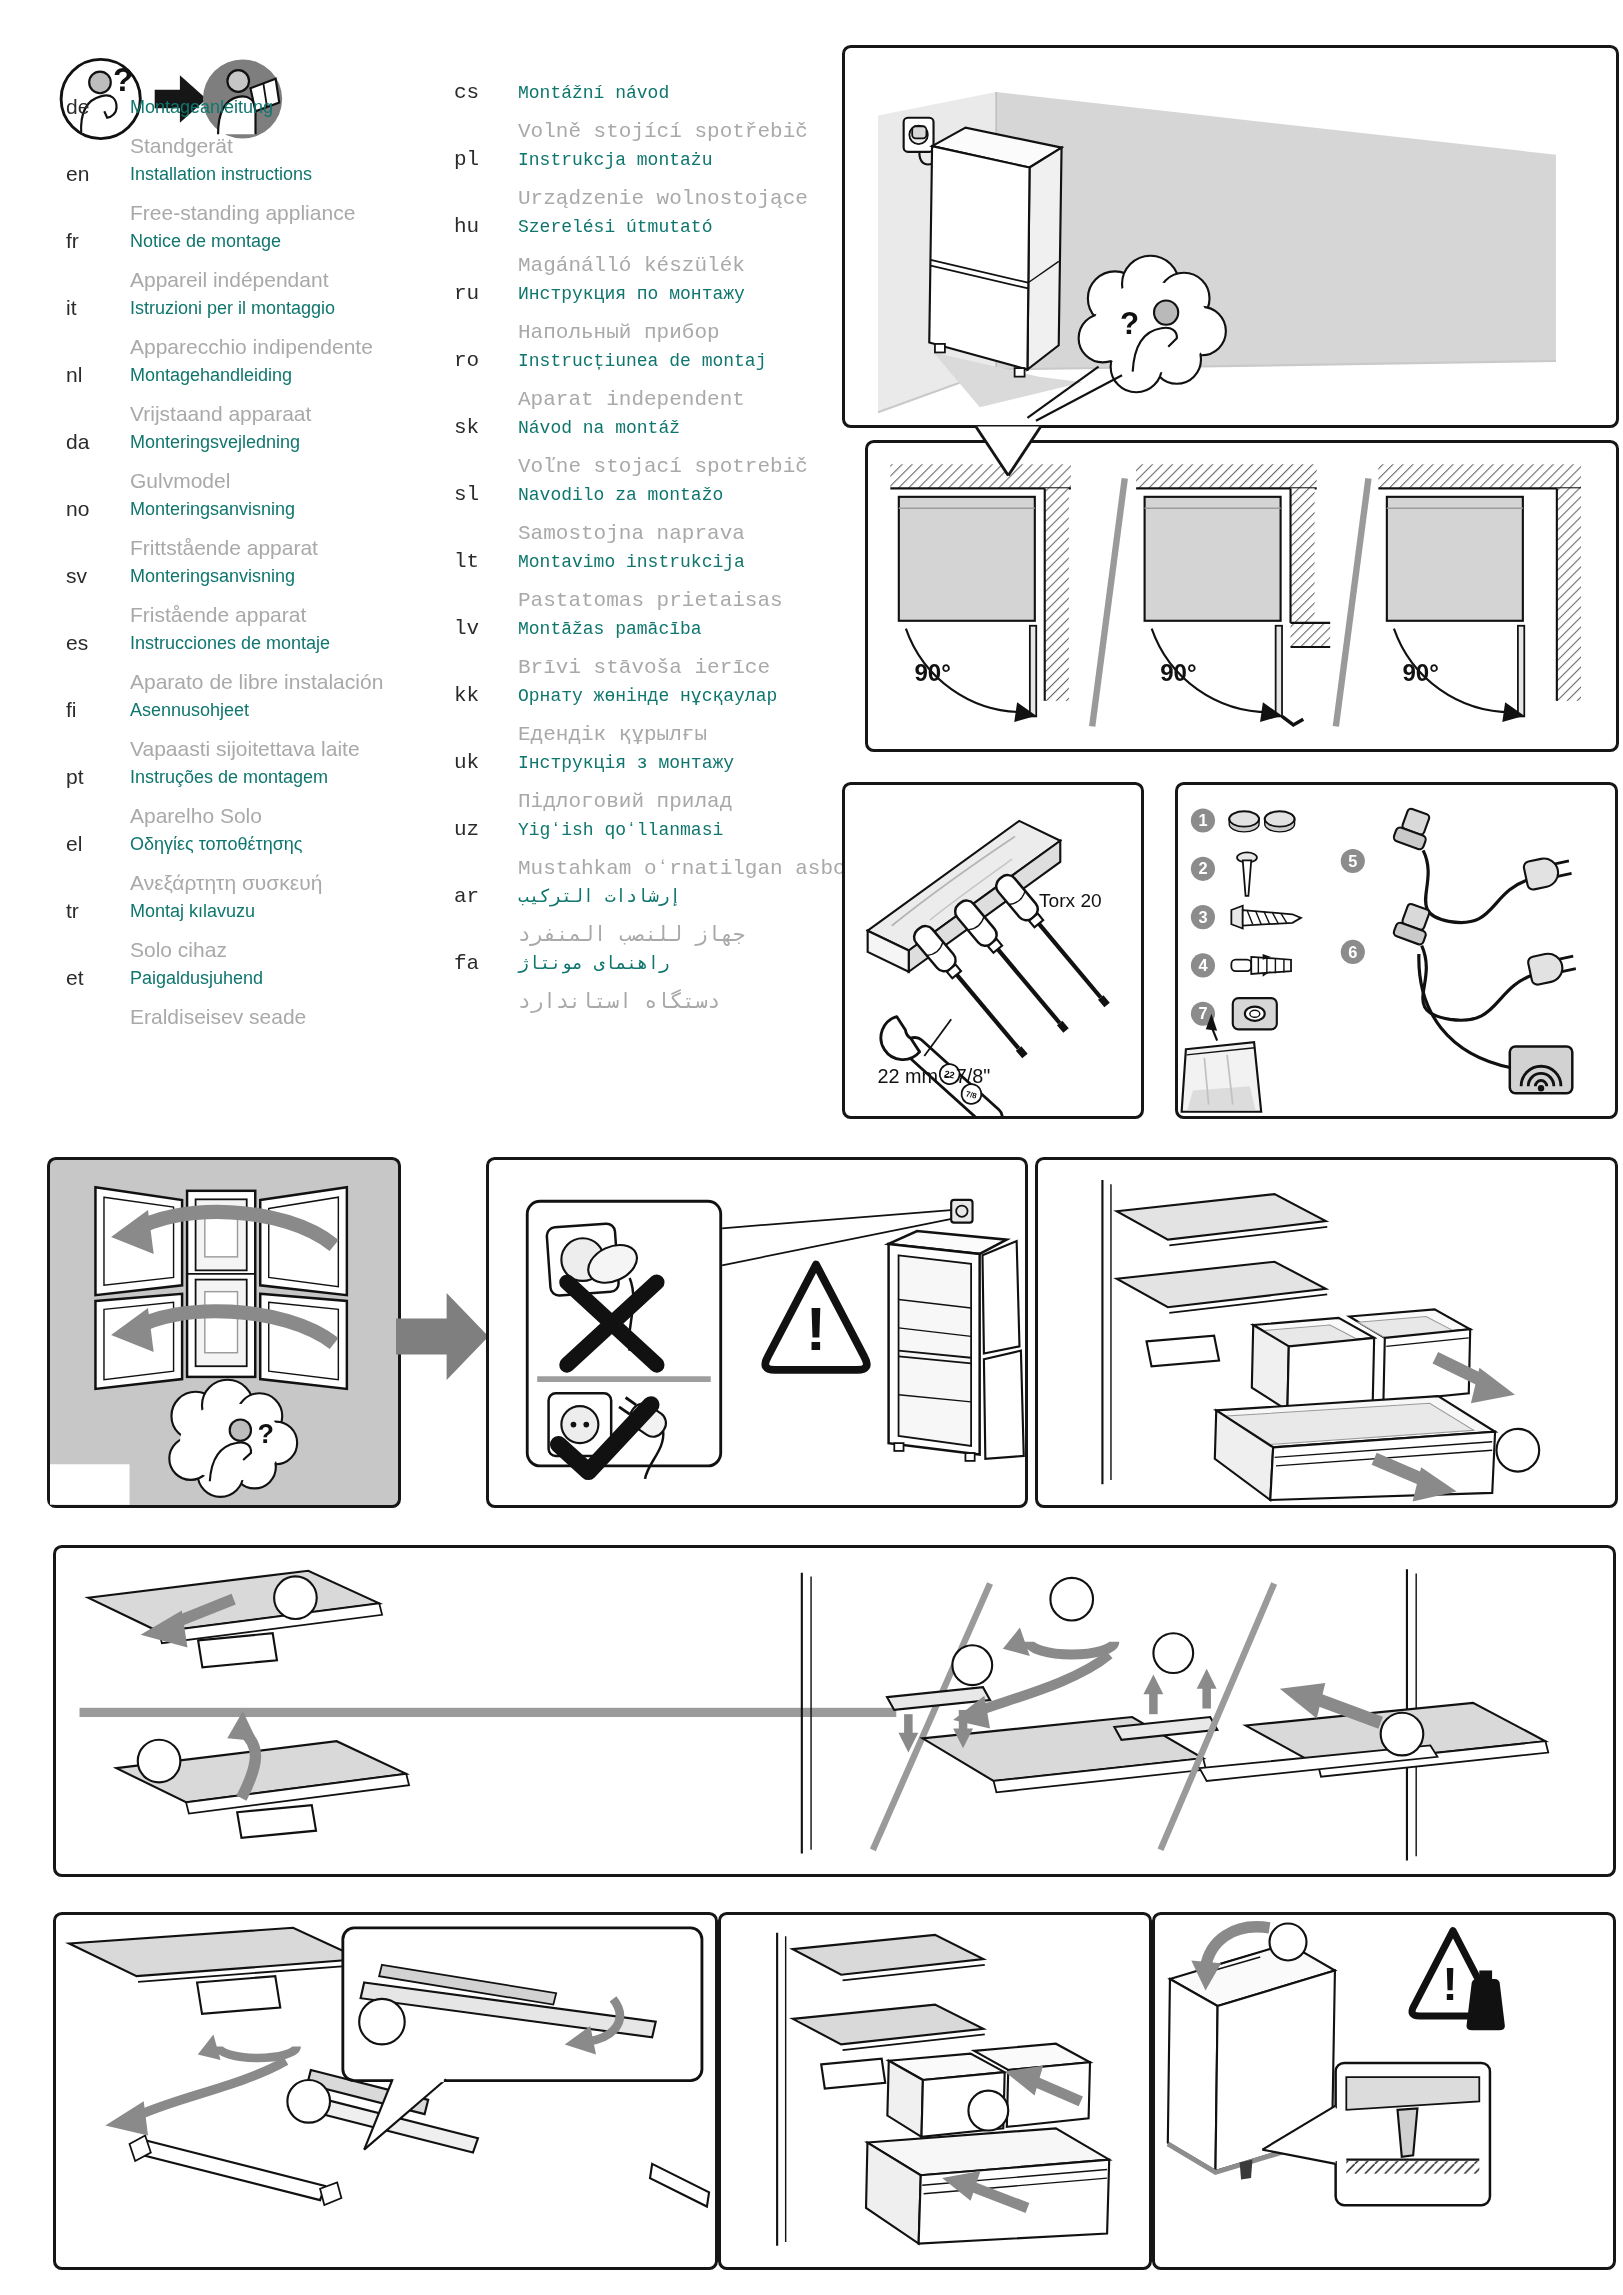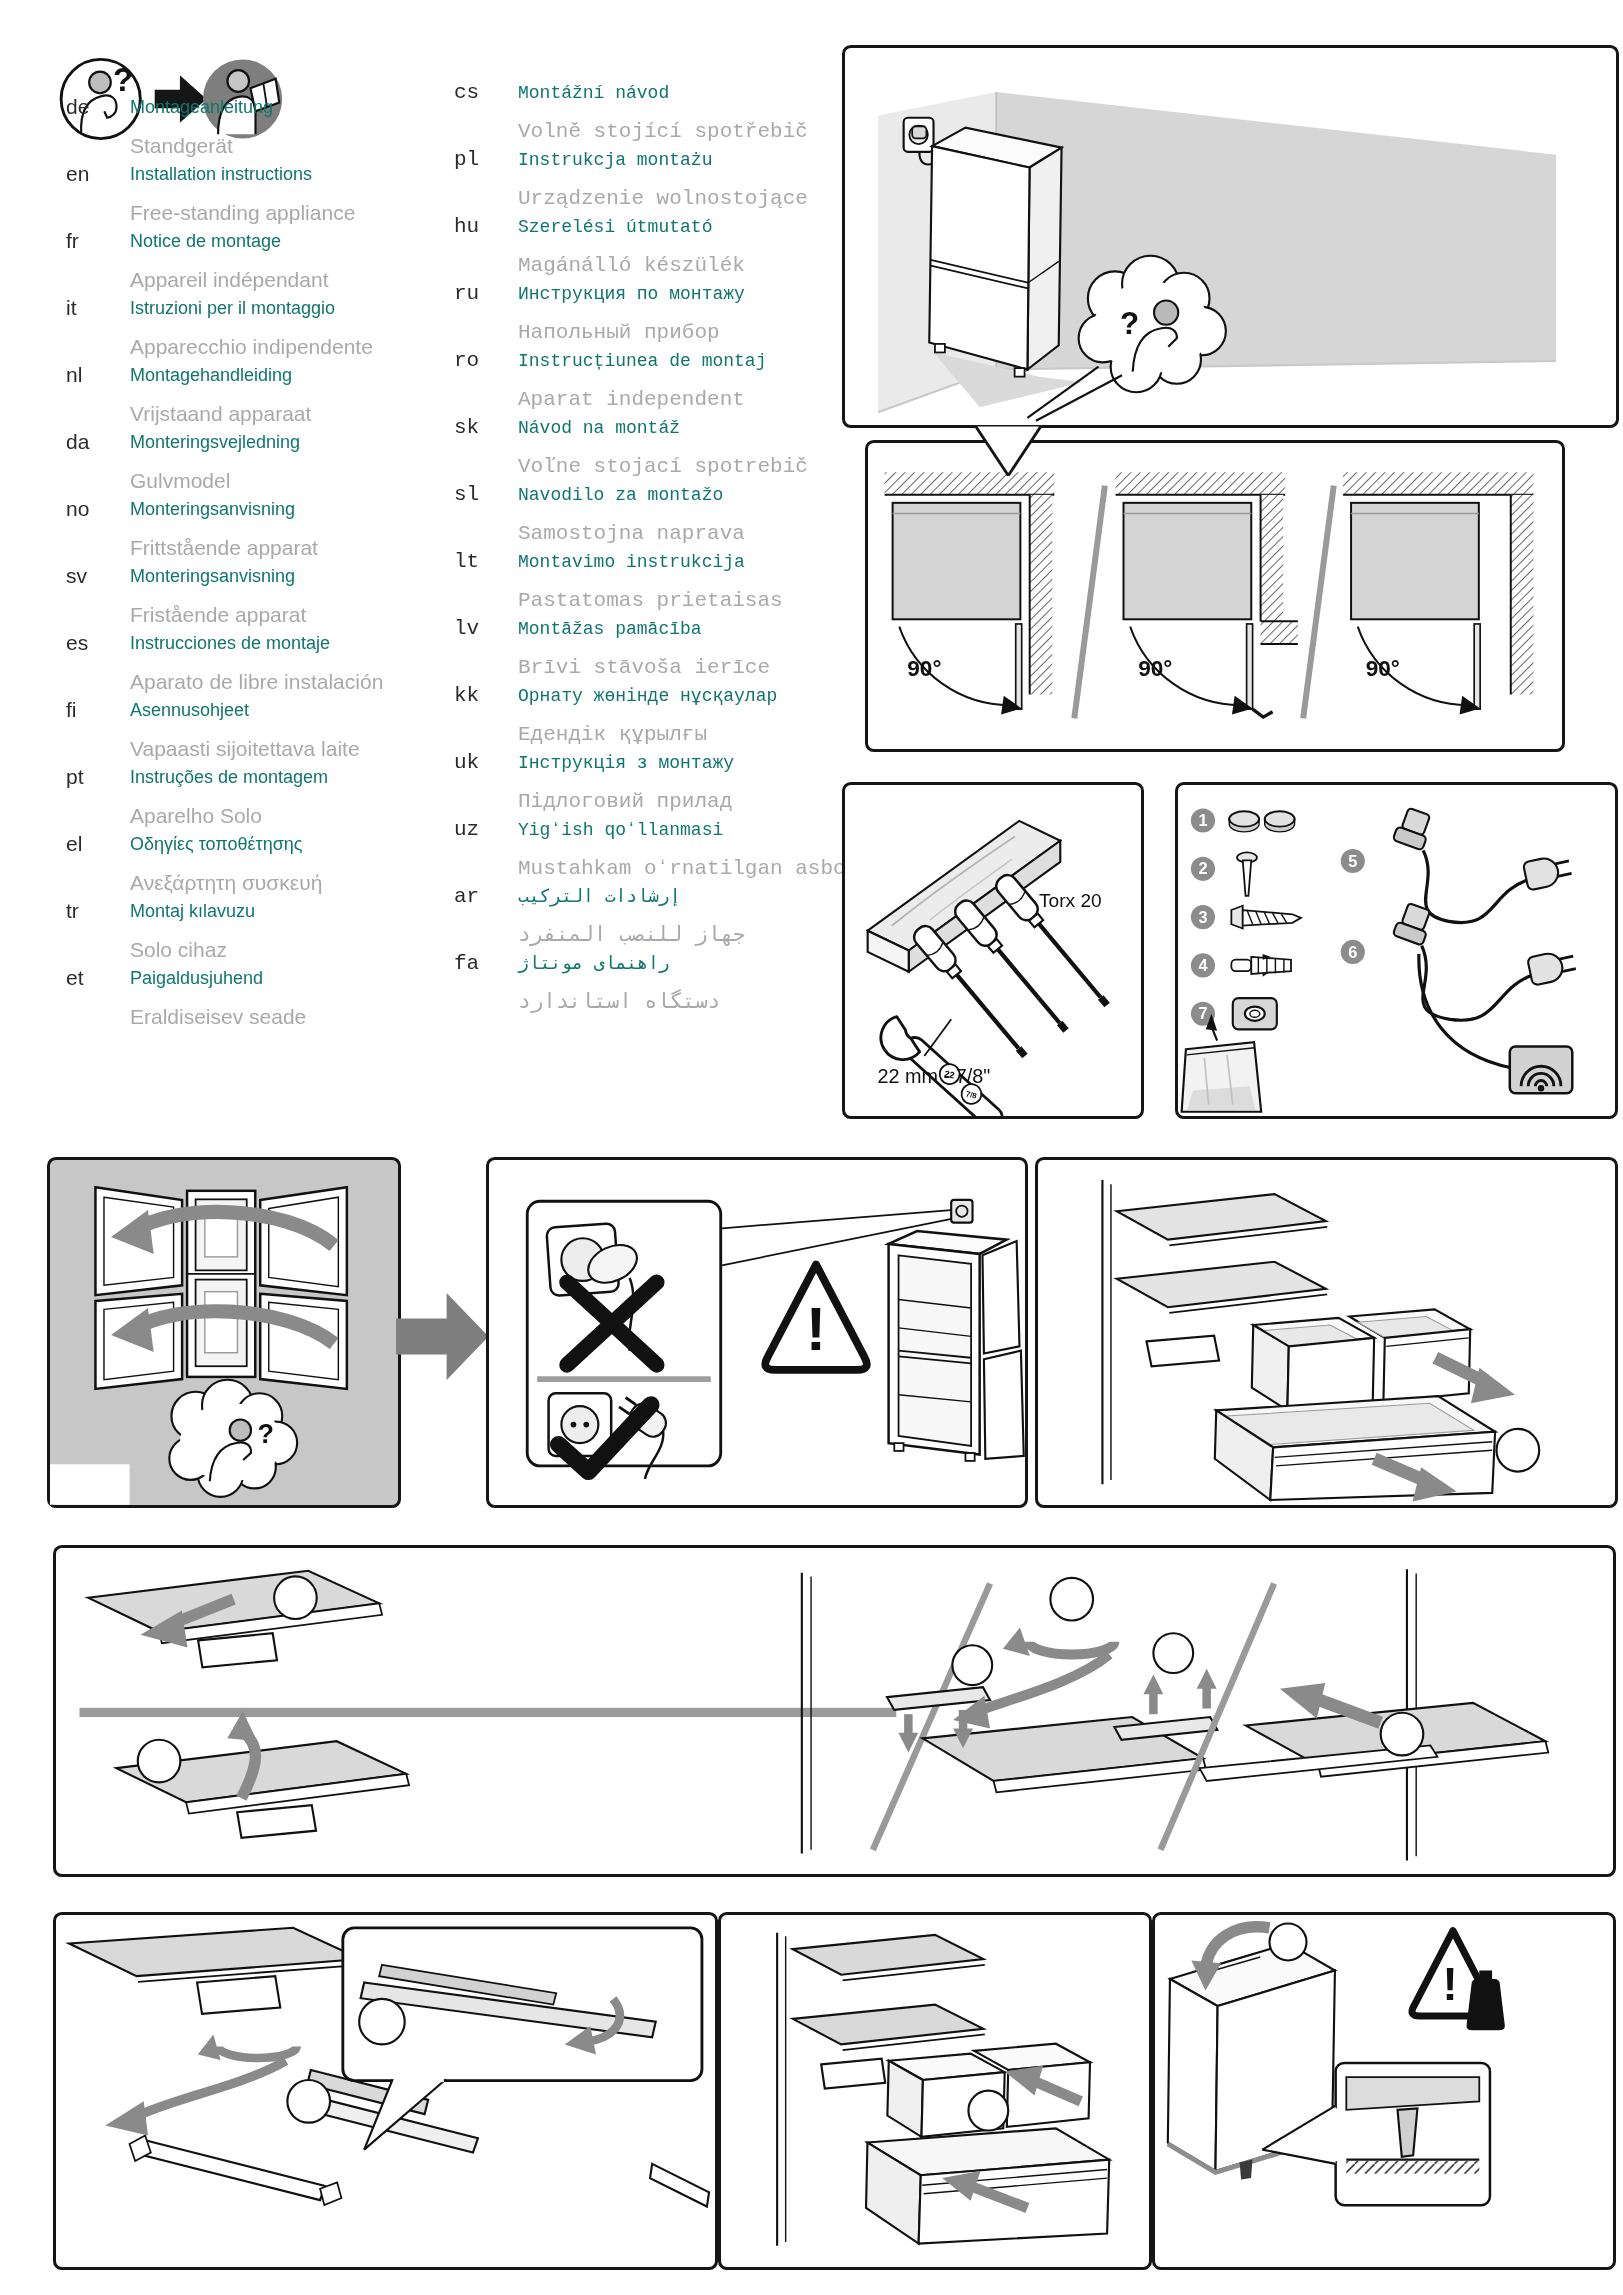--- a/index.html
+++ b/index.html
@@ -282,21 +282,21 @@
       </g>
     </svg>
   </div>
 
   <svg class="abs" style="left:954px;top:399px;z-index:5;" width="123" height="83" viewBox="0 0 170 115">
     <polygon points="30,38 120,38 75,106" fill="#fff"></polygon>
     <line x1="30" y1="38" x2="75" y2="106" stroke="#141414" stroke-width="4"></line>
     <line x1="120" y1="38" x2="75" y2="106" stroke="#141414" stroke-width="4"></line>
   </svg>
 
-  <div class="panel" style="left:865px;top:440px;width:700px;height:312px;">
+  <div class="panel" style="left:865px;top:440px;width:754px;height:312px;">
     <svg viewBox="0 0 1043 432">
       <defs>
         <pattern id="ht" width="10" height="10" patternUnits="userSpaceOnUse" patternTransform="rotate(45)">
           <rect width="10" height="10" fill="#fff"></rect>
           <line x1="0" y1="0" x2="0" y2="10" stroke="#666" stroke-width="3"></line>
         </pattern>
       </defs>
 
       <g>
         <rect x="25" y="30" width="255" height="34" fill="url(#ht)"></rect>

